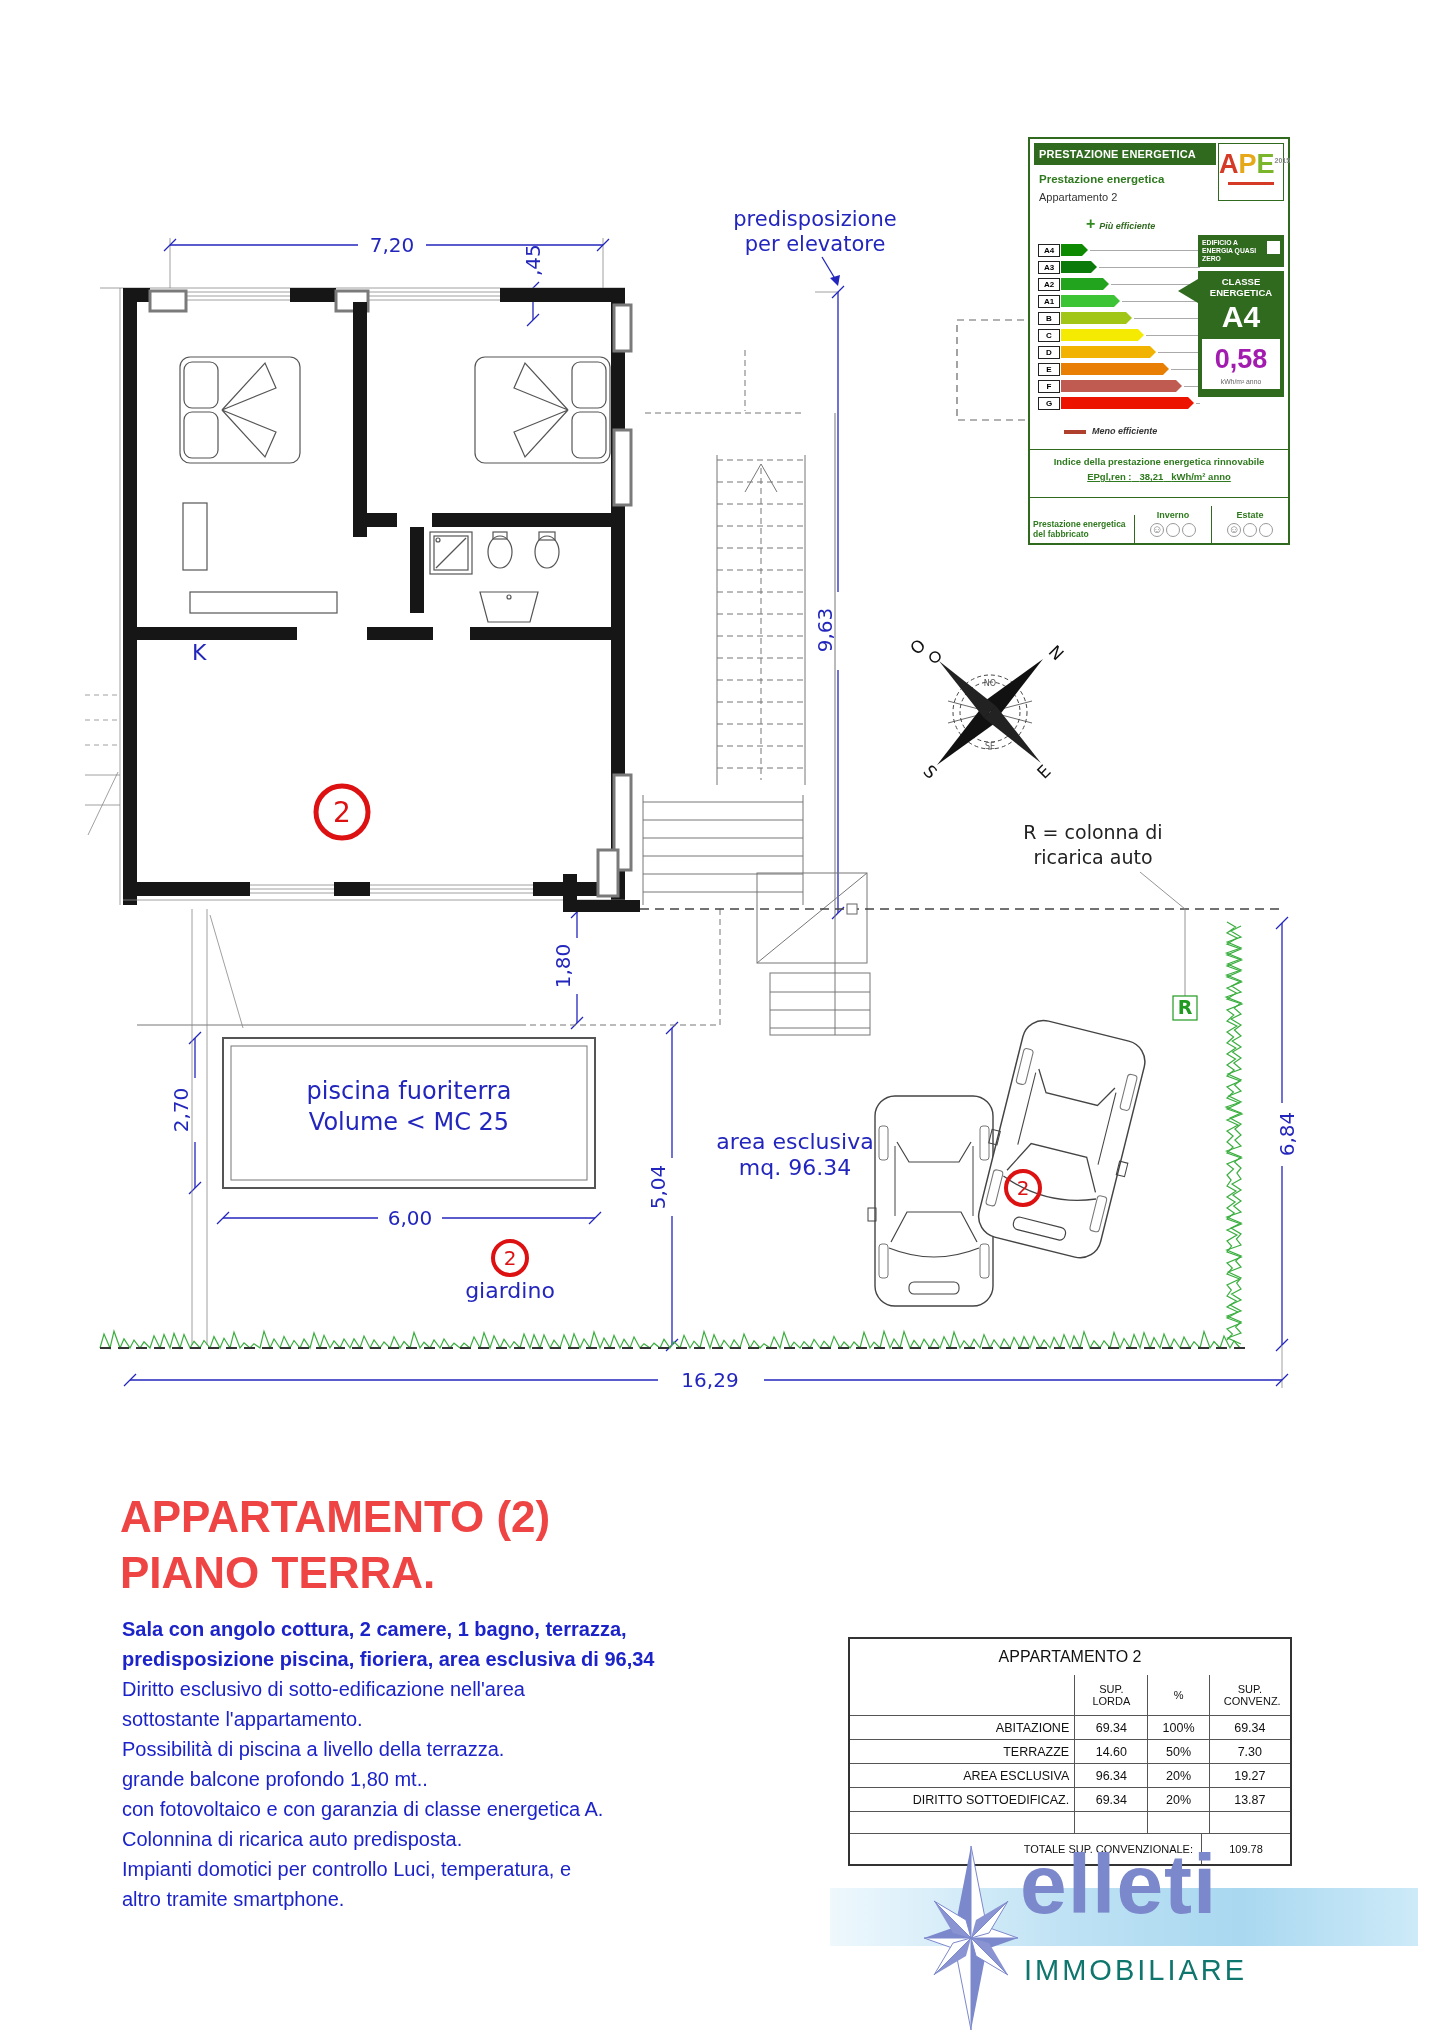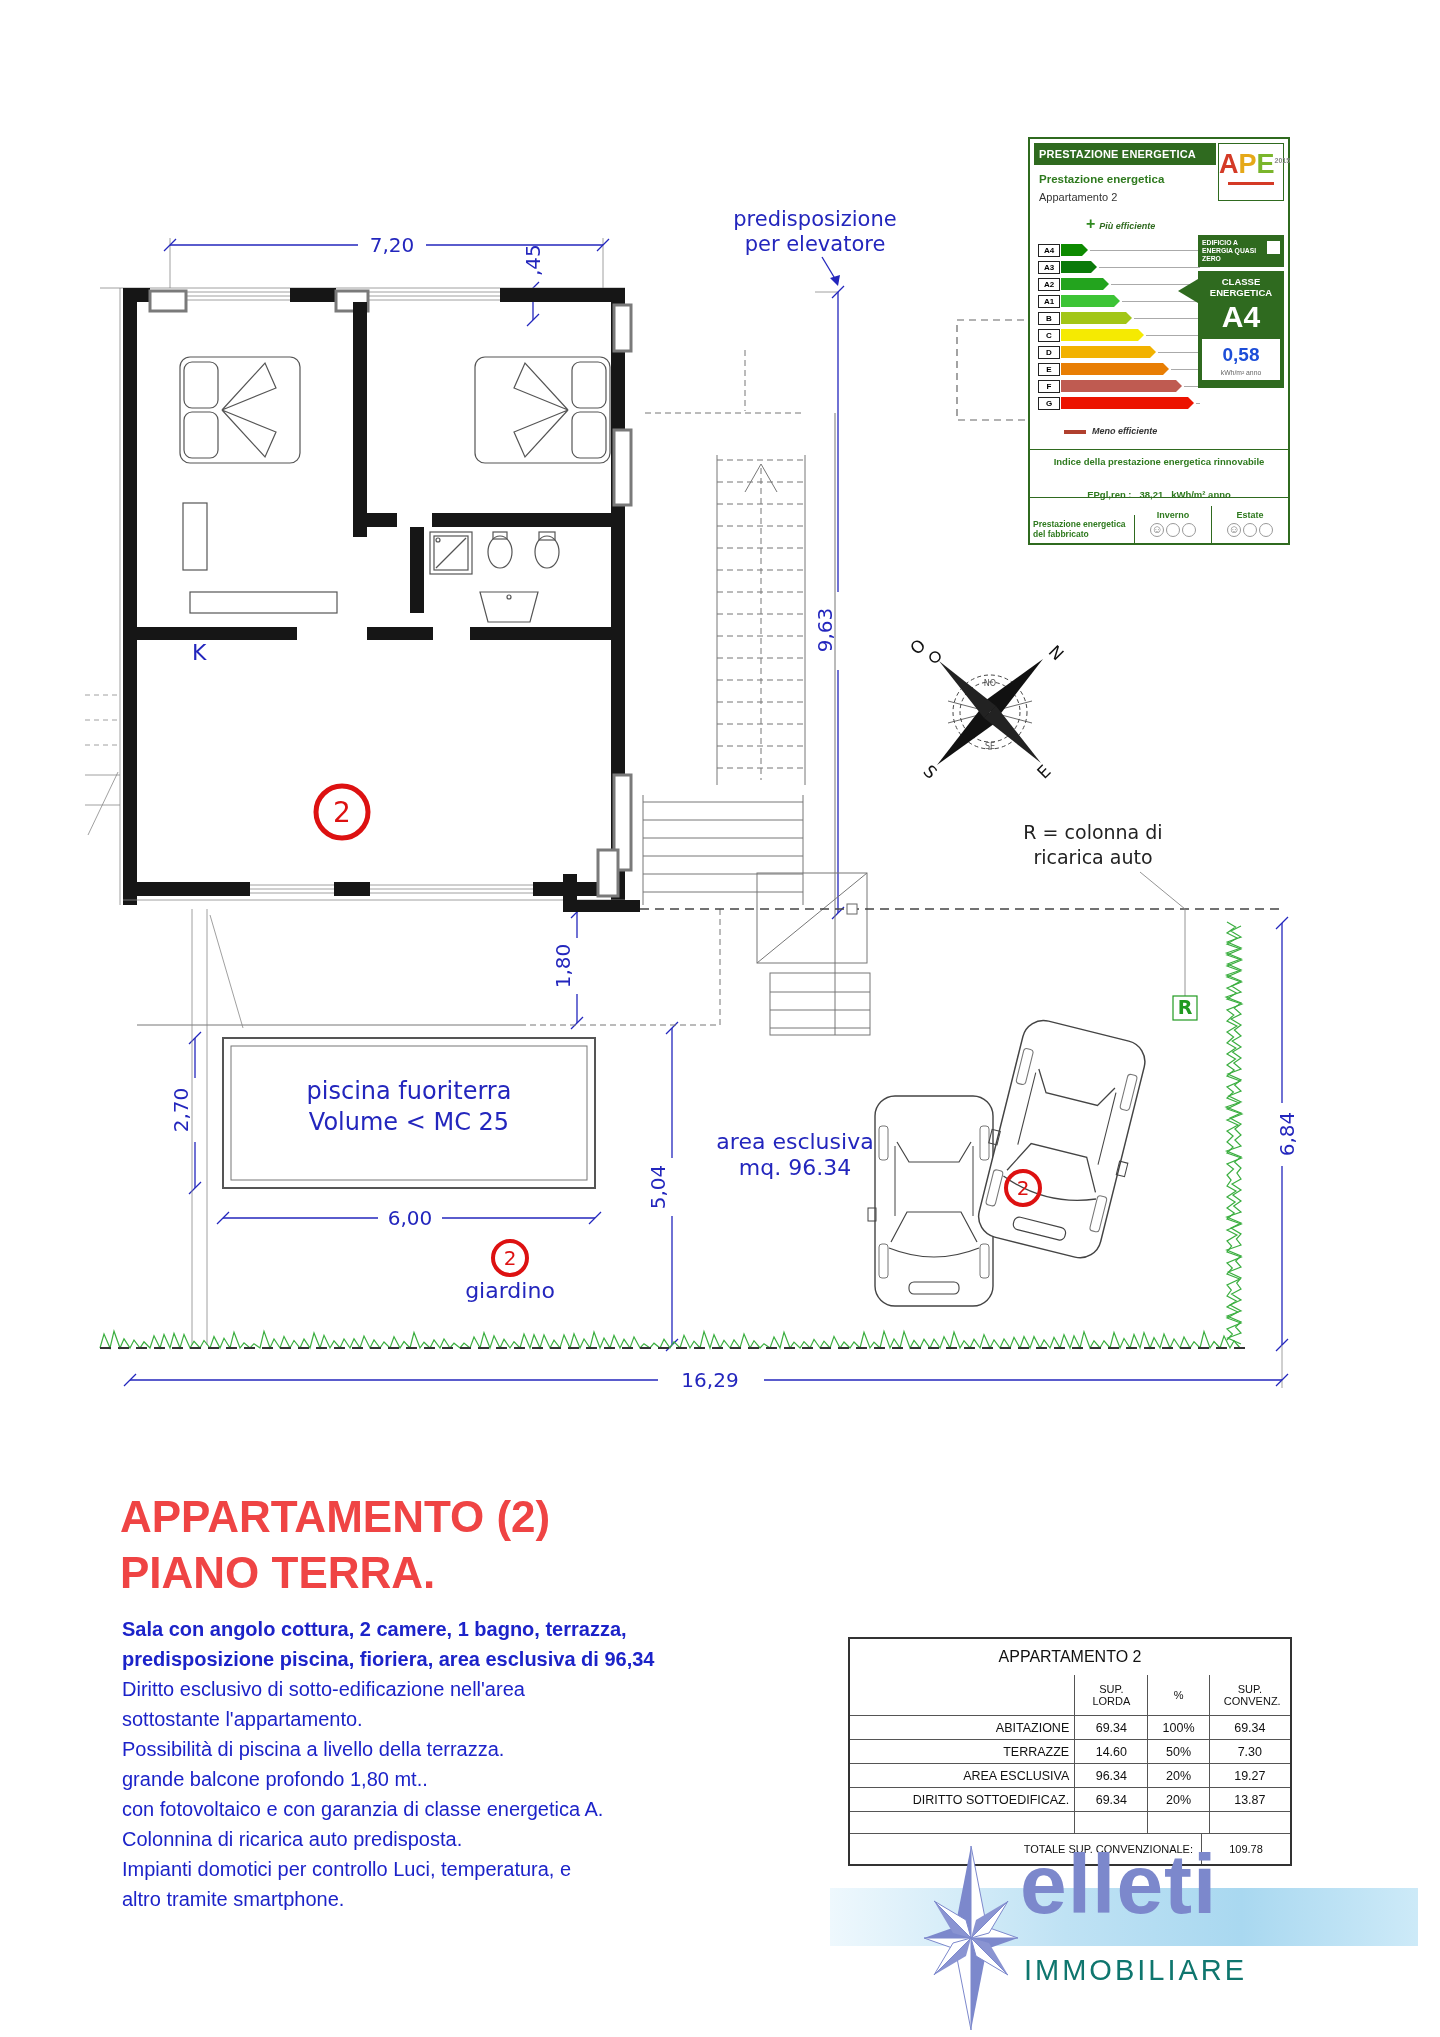--- a/index.html
+++ b/index.html
@@ -39,30 +39,30 @@
            clip-path:polygon(0 0,calc(100% - 6px) 0,100% 50%,calc(100% - 6px) 100%,0 100%);}
   .e-line{flex:1;border-top:1px solid #aaa;margin-left:2px;}
   #cert .rpanel{position:absolute;right:4px;top:96px;width:86px;}
   #cert .nzeb{position:relative;background:#2f6a1f;color:#fff;font-size:6.8px;font-weight:bold;
               padding:4px 20px 4px 4px;line-height:8px;}
   #cert .nzeb .chk{position:absolute;right:4px;top:6px;width:13px;height:13px;background:#fff;}
   #cert .classe{position:relative;background:#2f6a1f;color:#fff;margin-top:4px;padding:5px 4px 8px;text-align:center;}
   #cert .classe .lab{font-size:9.5px;font-weight:bold;line-height:11px;}
   #cert .classe .val{font-size:30px;font-weight:bold;margin-top:2px;}
   #cert .classe .box{background:#fff;margin-top:5px;padding:5px 2px 4px;}
-  #cert .classe .ep{color:#1d4ed8;font-size:19px;font-weight:bold;}
+  #cert .classe .ep{color:#a21caf;font-size:27px;font-weight:bold;}
   #cert .classe .un{color:#666;font-size:6.8px;margin-top:3px;}
   #cert .panel-arrow{position:absolute;left:-20px;top:8px;width:0;height:0;
         border-top:12px solid transparent;border-bottom:12px solid transparent;border-right:20px solid #2f6a1f;}
   #cert .meno{position:absolute;left:34px;top:287px;font-size:9px;font-weight:bold;color:#333;font-style:italic;}
   #cert .meno .dash{display:inline-block;width:22px;height:4px;background:#b0402e;margin-right:6px;vertical-align:middle;}
   #cert .indice{position:absolute;left:0;right:0;top:310px;height:46px;border-top:1.5px solid #2f6a1f;
                 text-align:center;color:#2f7a1f;font-weight:bold;}
   #cert .indice .t1{font-size:9.5px;margin-top:6px;}
-  #cert .indice .t2{font-size:9.5px;margin-top:22px;}
+  #cert .indice .t2{font-size:9.5px;margin-top:4px;text-decoration:underline;}
   #cert .bottomrow{position:absolute;left:0;right:0;top:358px;bottom:0;border-top:1.5px solid #2f6a1f;display:flex;align-items:flex-end;}
   #cert .bottomrow .c{border-right:1.5px solid #2f6a1f;padding:4px 3px;color:#2f7a1f;font-weight:bold;}
   #cert .bottomrow .c:last-child{border-right:none;}
   #cert .c1{flex:1.4;font-size:8.5px;line-height:10px;}
   #cert .c2,#cert .c3{flex:1;font-size:9px;text-align:center;}
   .smile{display:inline-block;width:12px;height:12px;border:1px solid #999;border-radius:50%;margin:3px 1px 0;position:relative;}
   .smile.happy::before{content:"☺";position:absolute;left:0;top:-1px;width:12px;font-size:11px;line-height:13px;color:#777;font-style:normal;}
   
   #title1,#title2{position:absolute;left:120px;color:#ef4444;font-size:44px;font-weight:bold;letter-spacing:0;}
   #title1{top:1492px;} #title2{top:1548px;}

